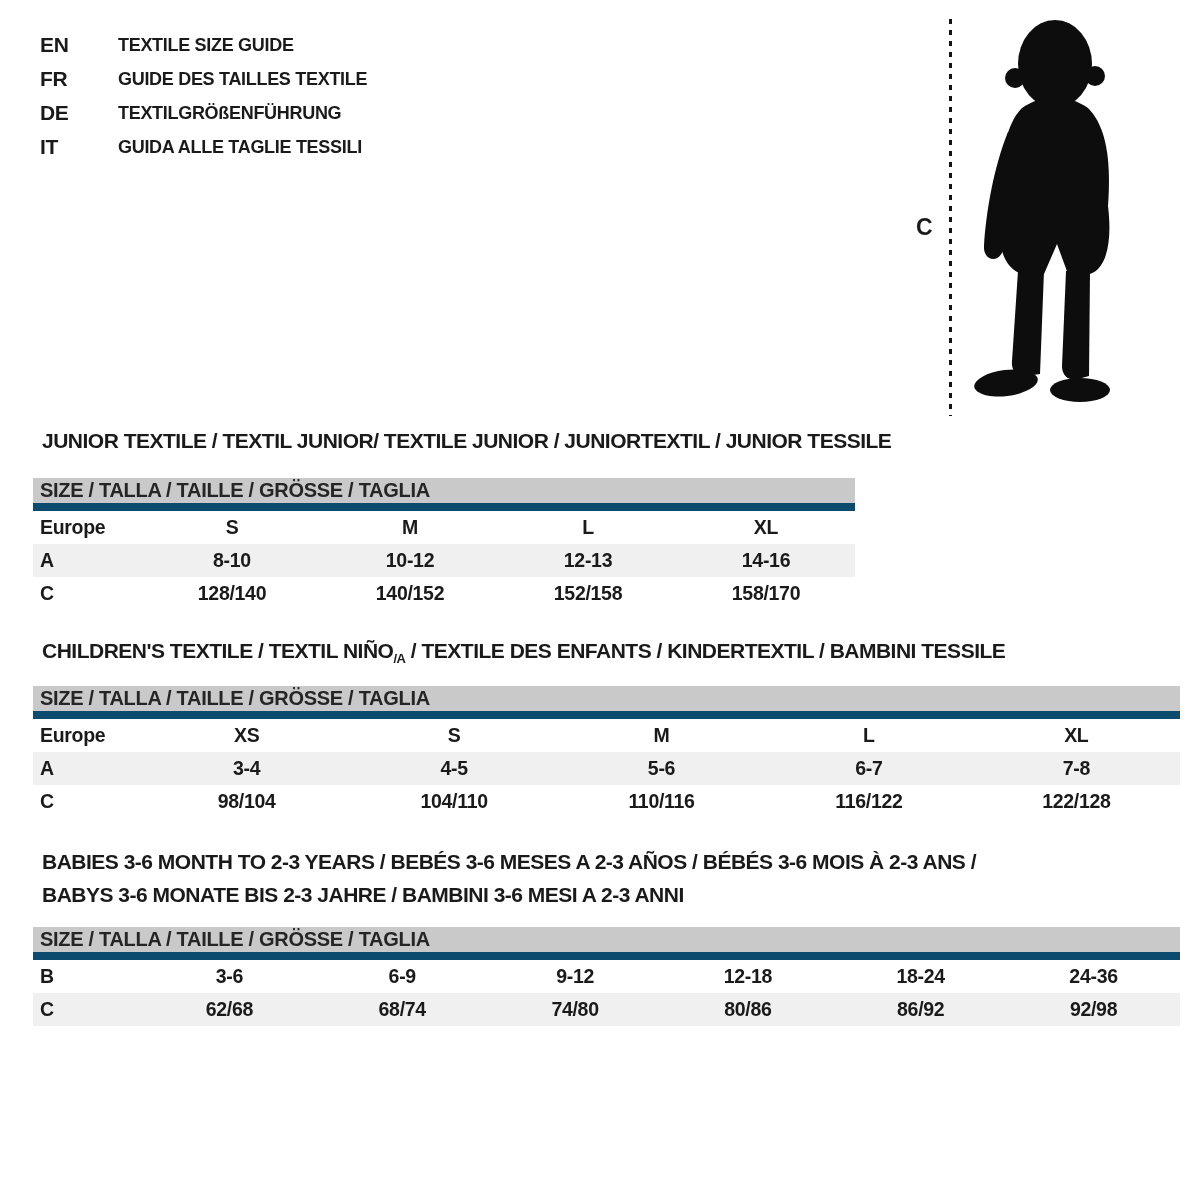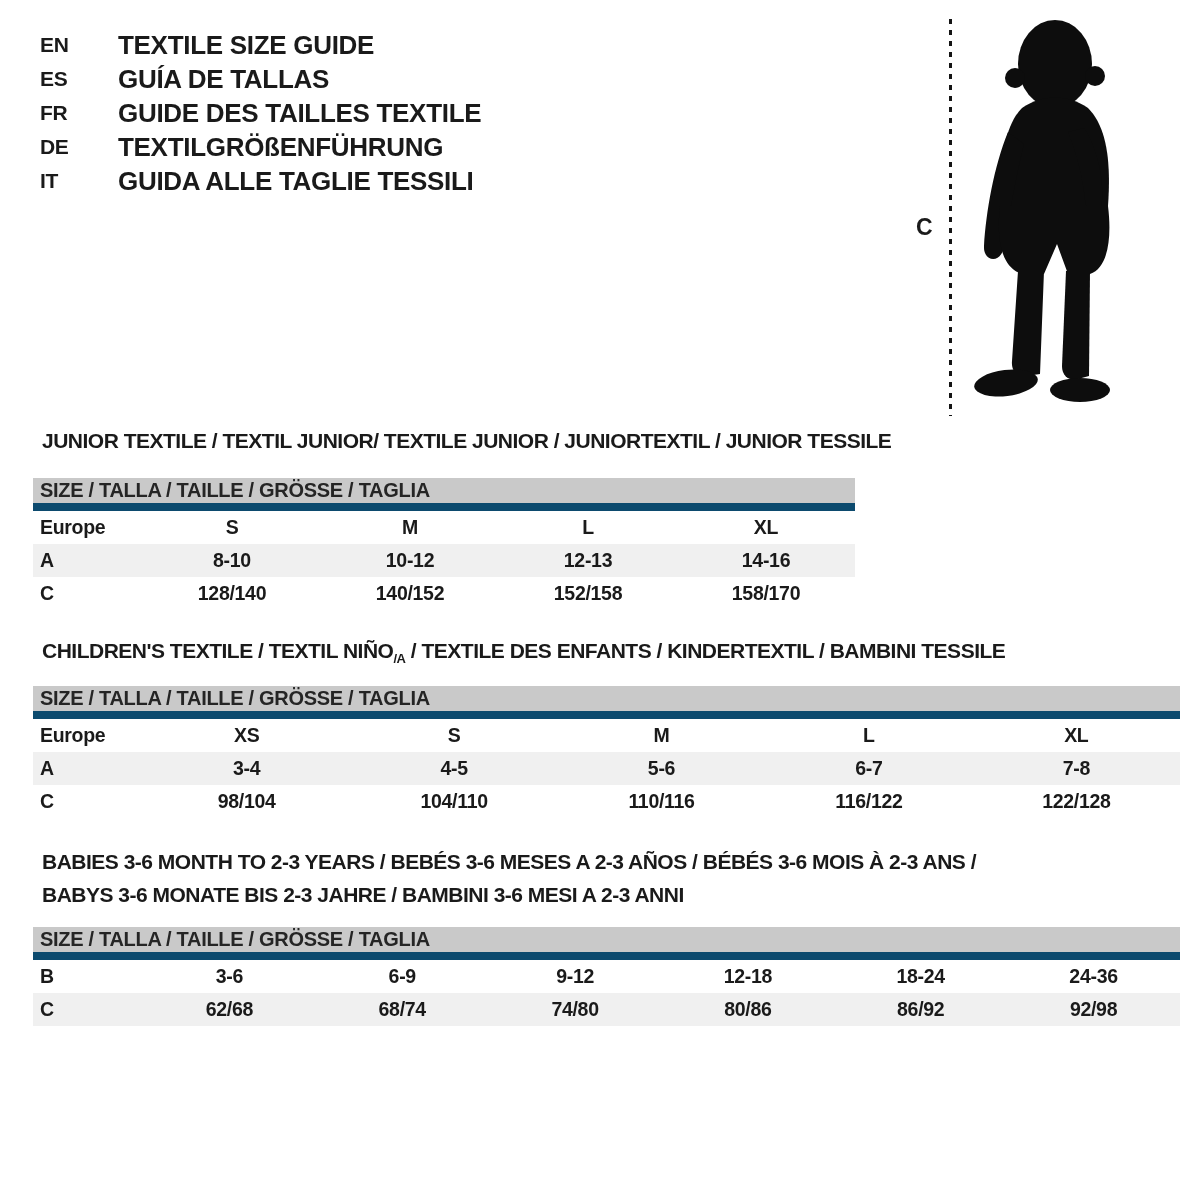--- a/index.html
+++ b/index.html
@@ -5,21 +5,21 @@
   html,body{margin:0;padding:0;background:#ffffff;}
   .page{
     position:relative;width:1200px;height:1200px;background:#ffffff;overflow:hidden;
     font-family:"Liberation Sans", sans-serif;font-weight:bold;color:#1a1a1a;
     letter-spacing:-0.3px;
   }
   
   .lang-list{position:absolute;left:40px;top:28px;}
   .lang-row{display:flex;height:34px;align-items:center;}
   .lang-code{width:78px;font-size:21px;}
-  .lang-label{font-size:26px;white-space:nowrap;}
+  .lang-label{font-size:18px;white-space:nowrap;}
   
   .meas-line{
     position:absolute;left:949px;top:19px;width:3px;height:397px;
     background:repeating-linear-gradient(to bottom,#141414 0 5px,transparent 5px 11px);
   }
   .meas-label{position:absolute;left:916px;top:214px;font-size:23px;}
   .figure-svg{position:absolute;left:962px;top:14px;width:180px;height:404px;}
   
   .section-heading{position:absolute;font-size:21px;white-space:nowrap;letter-spacing:-0.5px;}
   .heading-junior{left:42px;top:429px;}
@@ -46,24 +46,20 @@
 </style>
 </head>
 <body>
 
 <div class="page">
 
   <div class="lang-list">
     <div class="lang-row">
       <span class="lang-code">EN</span>
       <span class="lang-label">TEXTILE SIZE GUIDE</span>
-    </div>
-    <div class="lang-row">
-      <span class="lang-code">ES</span>
-      <span class="lang-label">GUÍA DE TALLAS</span>
     </div>
     <div class="lang-row">
       <span class="lang-code">FR</span>
       <span class="lang-label">GUIDE DES TAILLES TEXTILE</span>
     </div>
     <div class="lang-row">
       <span class="lang-code">DE</span>
       <span class="lang-label">TEXTILGRÖßENFÜHRUNG</span>
     </div>
     <div class="lang-row">

